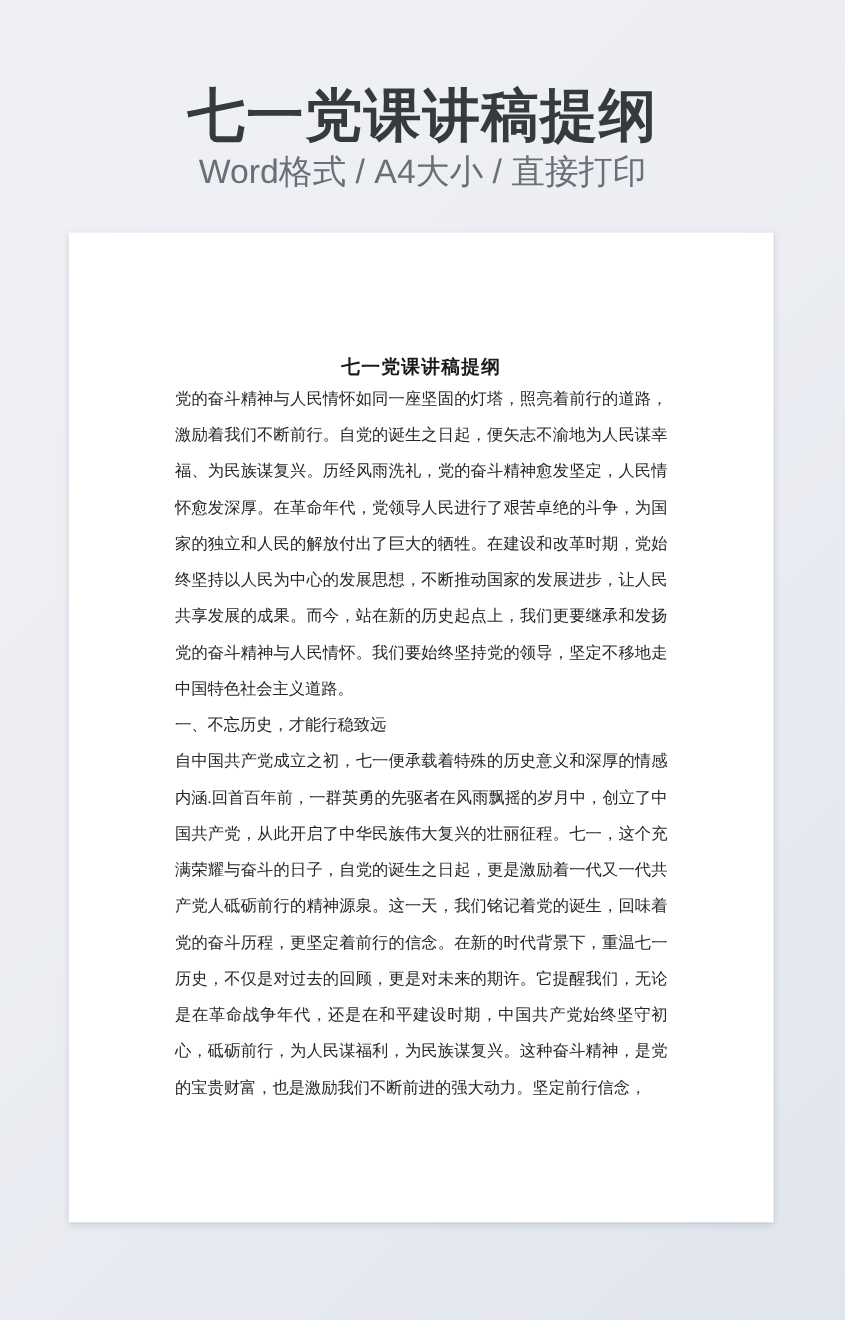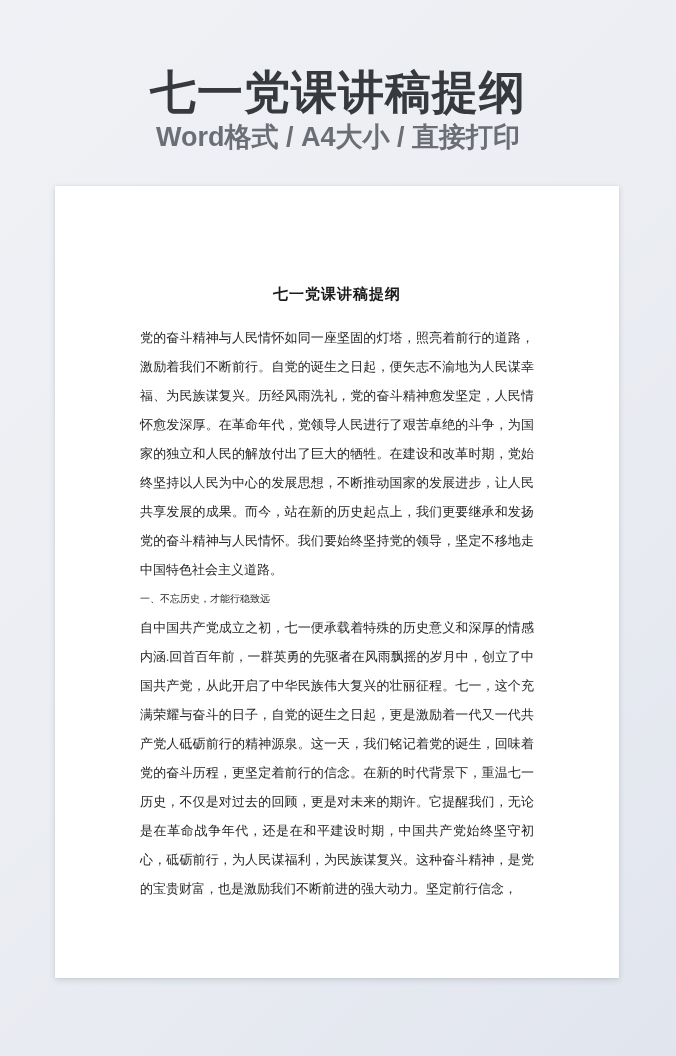--- a/index.html
+++ b/index.html
@@ -29,21 +29,21 @@
     font-size: 46px;
     line-height: 52px;
     font-weight: 700;
     letter-spacing: 1px;
     color: #36393e;
   }
   .header-subtitle {
     margin: 4px 0 0 0;
     font-size: 27px;
     line-height: 30px;
-    font-weight: 700;
+    font-weight: 400;
     color: #6b6f75;
   }
 
   
   .paper {
     position: absolute;
     left: 55px;
     top: 186px;
     width: 564px;
     height: 792px;
@@ -57,31 +57,30 @@
   }
   .doc-title {
     text-align: center;
     font-size: 15px;
     line-height: 20px;
     font-weight: 700;
     letter-spacing: 1px;
     color: #1b1b1b;
   }
   .doc-body {
-    margin-top: 19px;
   }
   .doc-paragraph {
     font-size: 13px;
     line-height: 29px;
     text-align: justify;
     letter-spacing: 0;
     word-break: break-all;
   }
   .doc-heading {
-    font-size: 10px;
+    font-size: 13px;
     line-height: 29px;
     text-align: left;
     word-break: break-all;
   }
 </style>
 </head>
 <body>
 
 <div class="header">
   <h1 class="header-title">七一党课讲稿提纲</h1>

